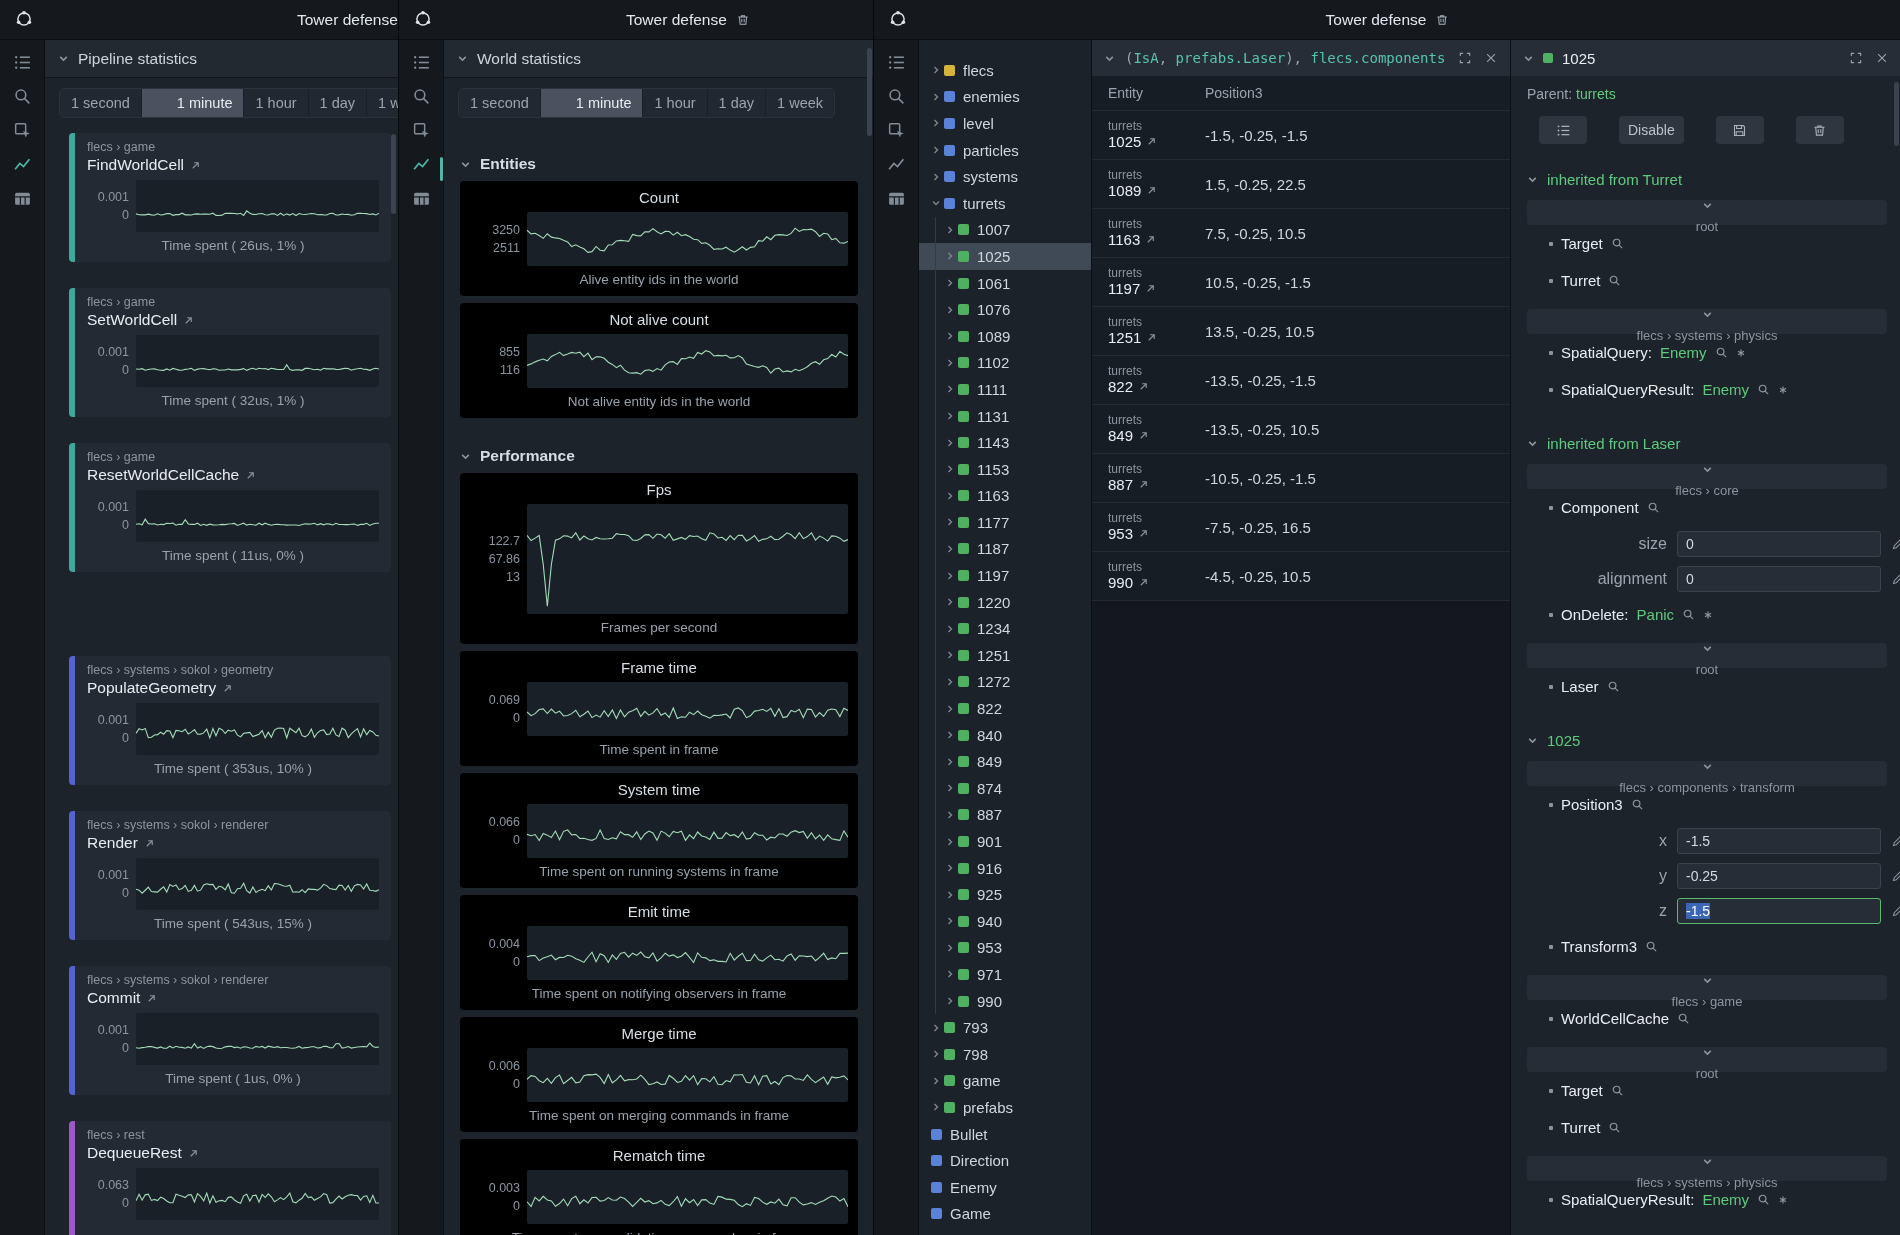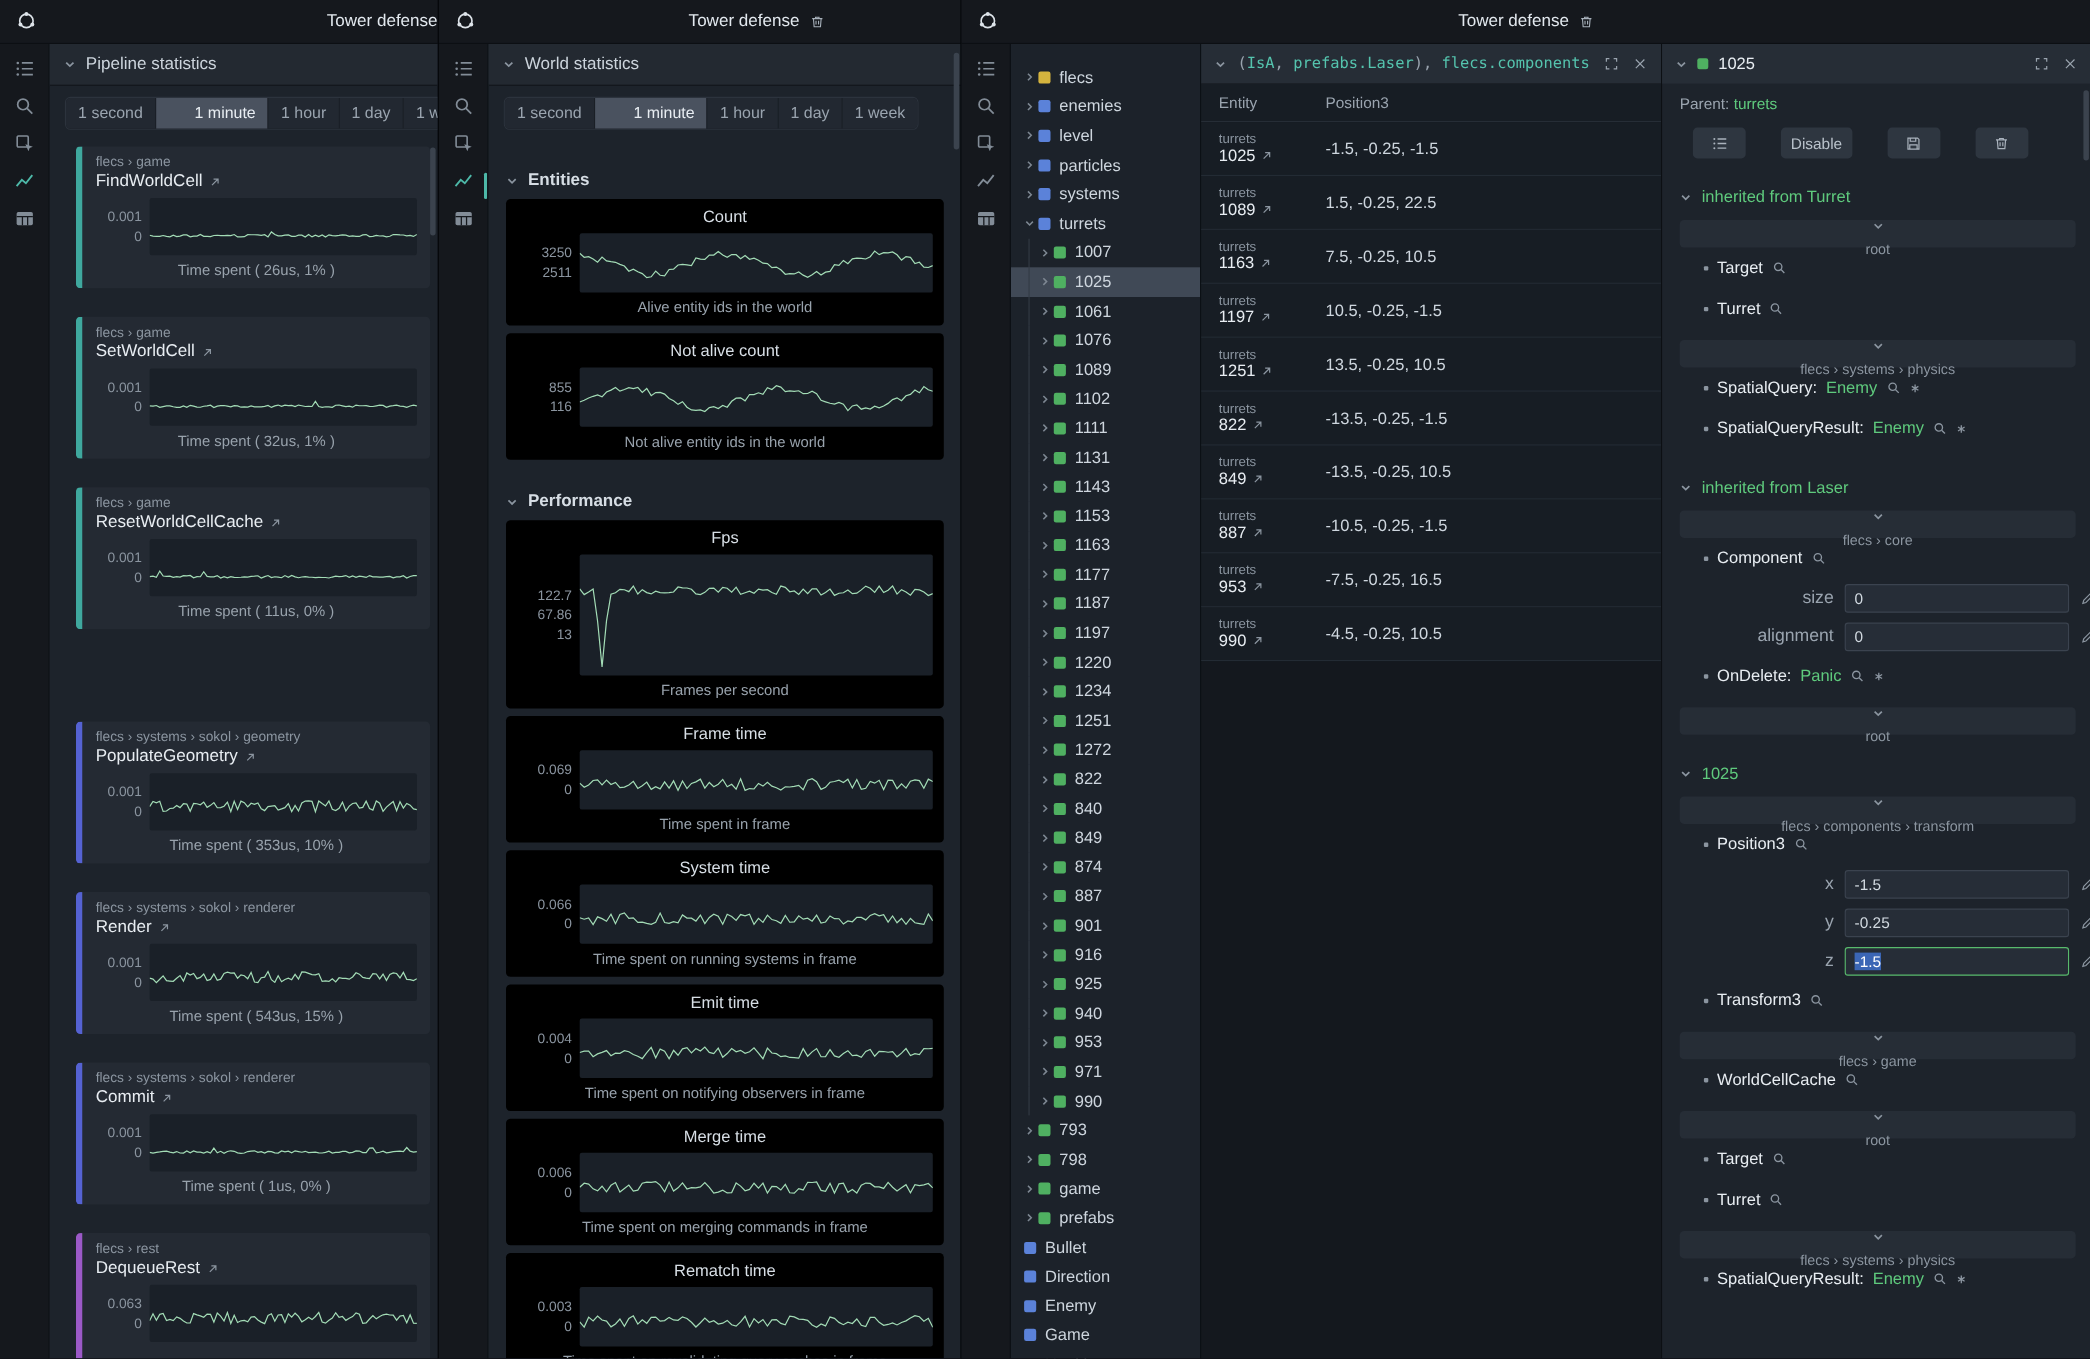--- a/index.html
+++ b/index.html
@@ -1369,20 +1369,30 @@
               </span>
             </div>
             <div class="i-group">
               <span class="icn chev">
                 <svg viewBox="0 0 10 10" fill="none" stroke="currentColor" stroke-width="1.4">
                   <path d="M2 3.5l3 3 3-3"></path>
                 </svg>
               </span>
               <span>root</span>
             </div>
+            <div class="i-item">
+              <span class="i-bullet"></span>
+              <span>Laser</span>
+              <span class="icn i-mag">
+                <svg viewBox="0 0 14 14" fill="none" stroke="currentColor" stroke-width="1.3">
+                  <circle cx="6" cy="6" r="3.6"></circle>
+                  <path d="M8.7 8.7L12 12"></path>
+                </svg>
+              </span>
+            </div>
             <div class="i-sec-h">
               <span class="icn chev">
                 <svg viewBox="0 0 10 10" fill="none" stroke="currentColor" stroke-width="1.4">
                   <path d="M2 3.5l3 3 3-3"></path>
                 </svg>
               </span>
               <span>1025</span>
             </div>
             <div class="i-group">
               <span class="icn chev">

